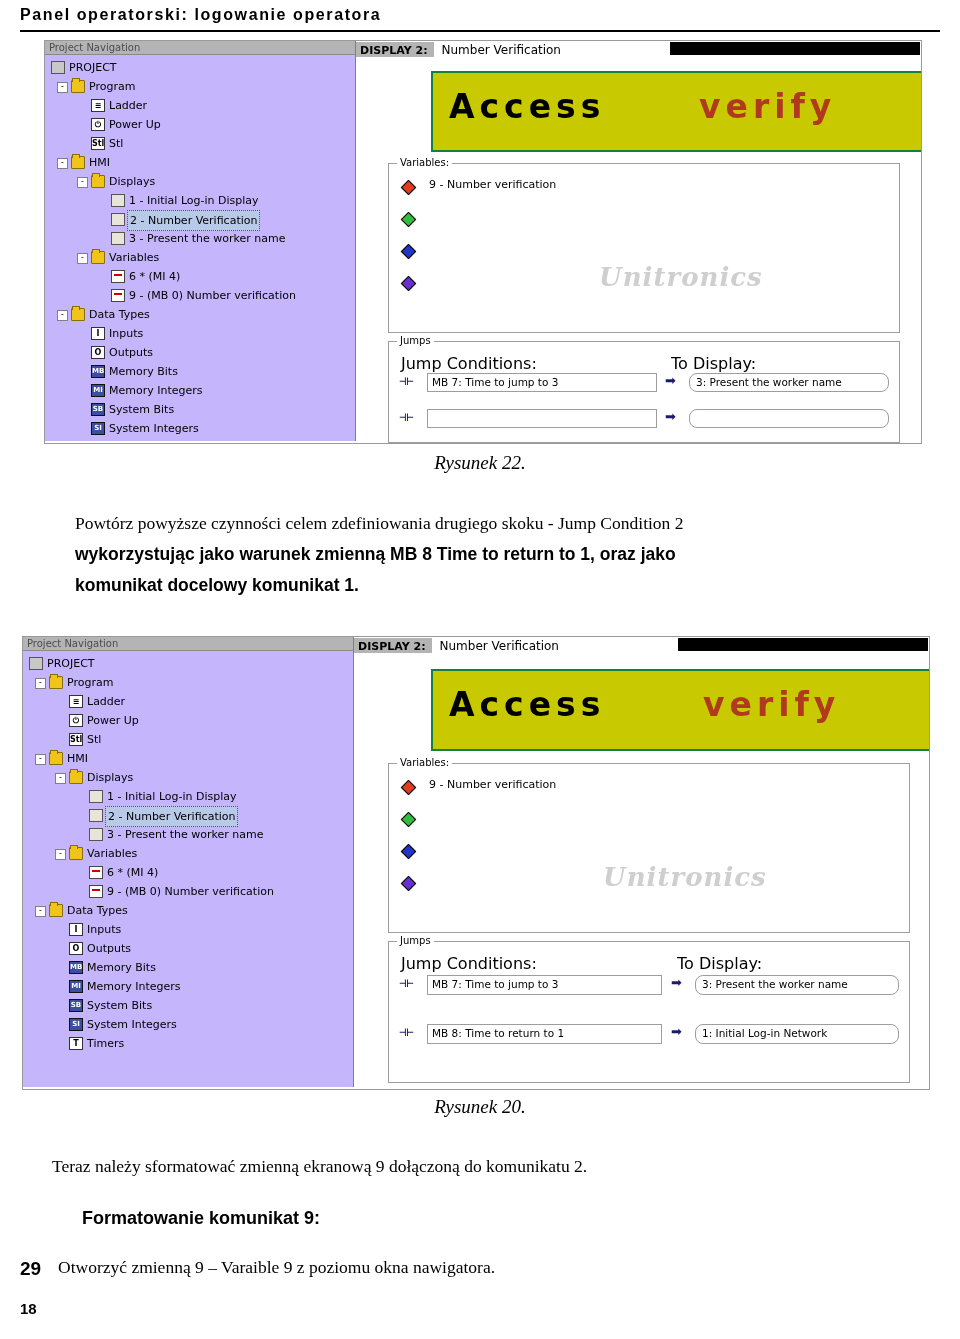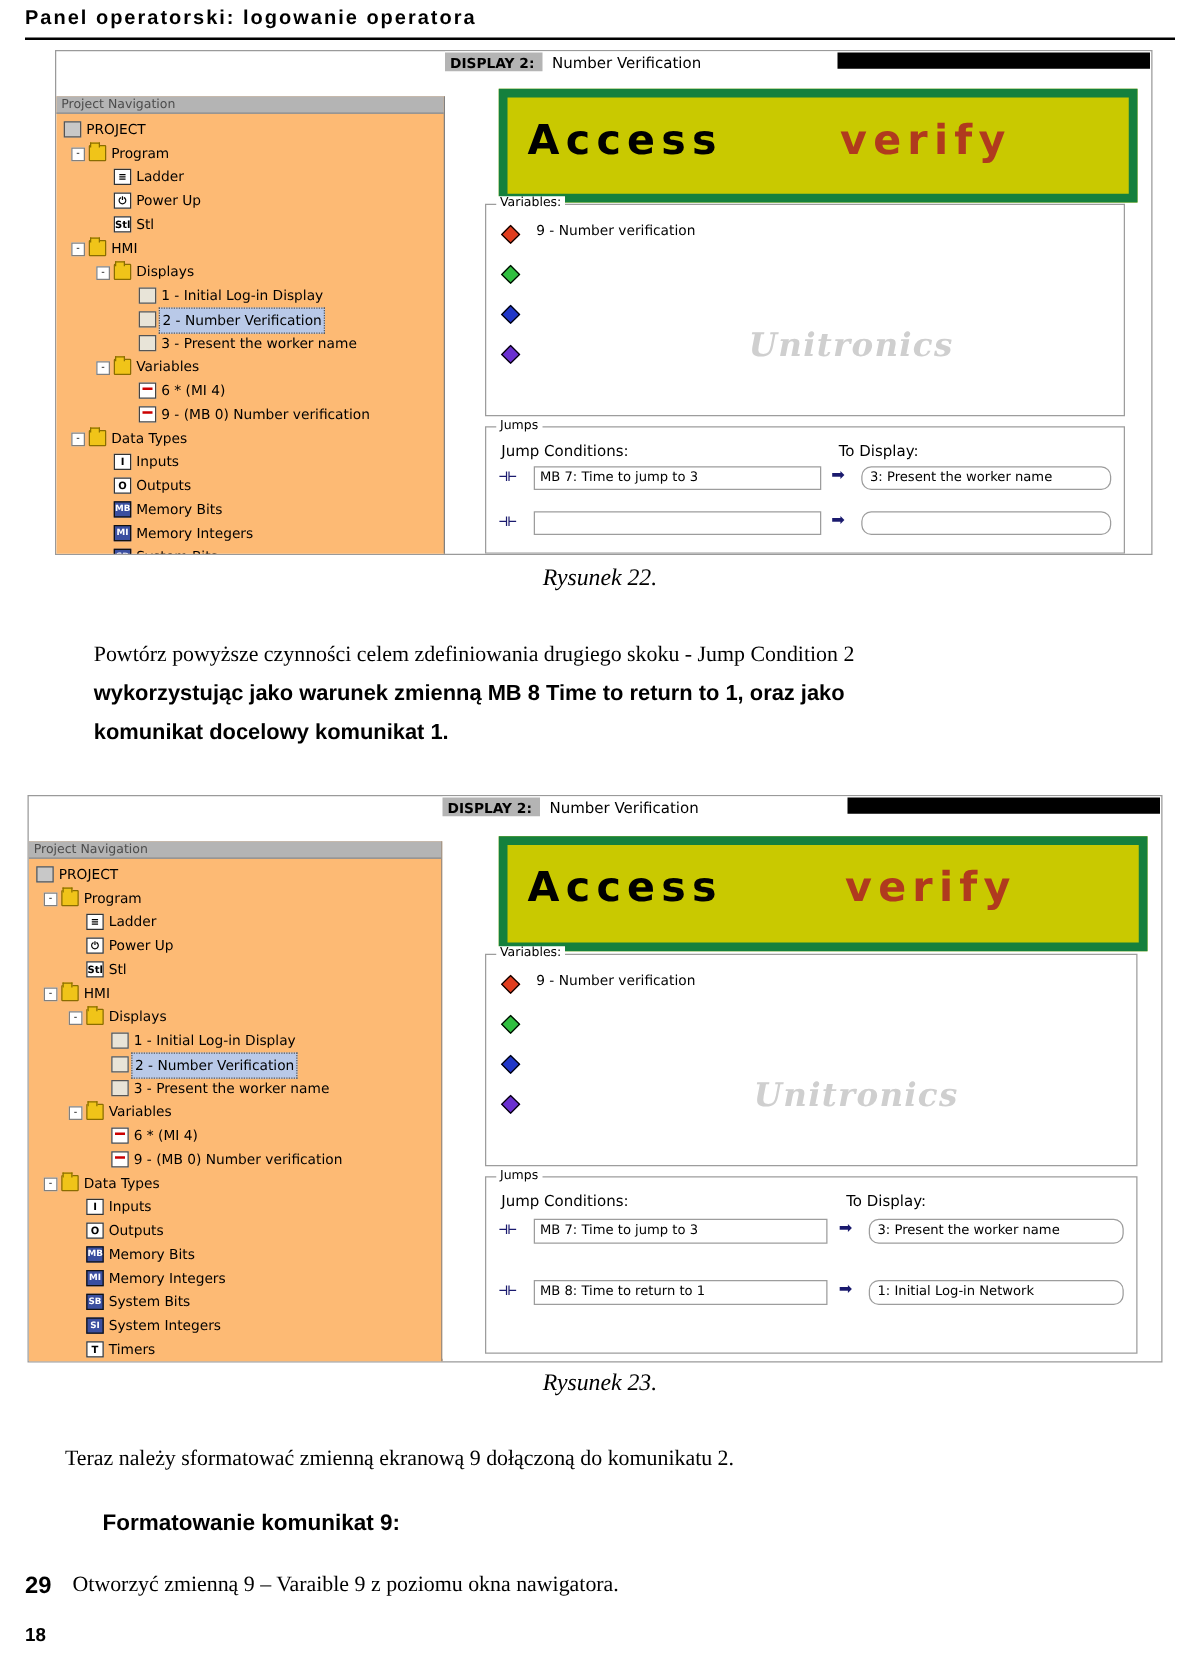--- a/index.html
+++ b/index.html
@@ -47,23 +47,22 @@
     border: 1px solid #9a9a9a;
     overflow: hidden;
     font-family: "DejaVu Sans", sans-serif;
   }
   .shot-inner { position: absolute; inset: 0; }
 
   
   .nav-pane {
     position: absolute;
     left: 0; top: 0;
-    background: #fdba74;
+    background: #c4b5fd;
     border-right: 1px solid #808080;
-    margin-top: 36px;
   }
   .nav-caption {
     background: #b4b4b4;
     color: #4c4c4c;
     font-size: 10px;
     padding: 1px 4px;
     border-bottom: 1px solid #8a8a8a;
     font-family: "DejaVu Sans", sans-serif;
   }
   .tree { position: relative; padding: 3px 0 0 0; }
@@ -138,22 +137,23 @@
   .disp-head .dname {
     font-size: 12px; color: #000; padding-left: 8px;
   }
   .disp-head .dbar {
     position: absolute; right: 0; top: 1px; height: 13px;
     background: #000;
   }
   .screen-box {
     position: absolute;
     background: #c9c900;
-    border: 7px solid #15803d;
+    border: 2px solid #15803d;
     overflow: hidden;
+    margin-left: 32px;
   }
   .screen-box .acc {
     font-family: "DejaVu Sans", sans-serif;
     font-weight: bold;
     color: #000;
     letter-spacing: 5px;
     position: absolute;
   }
   .screen-box .ver {
     font-family: "DejaVu Sans", sans-serif;
@@ -191,21 +191,21 @@
   }
   .wm {
     position: absolute;
     color: #cfcfcf;
     font-style: italic;
     font-weight: bold;
     font-family: "DejaVu Serif", serif;
     letter-spacing: 1px;
     white-space: nowrap;
   }
-  .jlbl { position: absolute; font-size: 12px; color: #000; }
+  .jlbl { position: absolute; font-size: 16px; color: #000; }
   .jfield {
     position: absolute;
     background: #ffffff;
     border: 1px solid #9d9d9d;
     font-size: 10.5px;
     color: #000;
     line-height: 17px;
     padding-left: 4px;
     box-sizing: border-box;
     white-space: nowrap;
@@ -556,21 +556,21 @@
 
         <div class="jrow-ico" style="left:10px; top:83px;">⊣⊢</div>
         <div class="jfield" style="left:38px; top:82px; width:235px; height:20px;">MB 8: Time to return to 1</div>
         <div class="arrow" style="left:282px; top:82px;">➡</div>
         <div class="jtarget" style="left:306px; top:82px; width:204px; height:20px;">1: Initial Log-in Network</div>
       </div>
     </div>
   </div>
 </div>
 
-<div class="caption" style="left:330px; top:1096px; width:300px;">Rysunek 23.</div>
+<div class="caption" style="left:330px; top:1096px; width:300px;">Rysunek 20.</div>
 
 <div class="para" style="left:52px; top:1153px; width:880px;">Teraz należy sformatować zmienną ekranową 9 dołączoną do komunikatu 2.</div>
 
 <div class="hdr-bold" style="left:82px; top:1208px;">Formatowanie komunikat 9:</div>
 
 <div class="numbered" style="left:20px; top:1258px;">29</div>
 <div class="para" style="left:58px; top:1254px; width:880px;">Otworzyć zmienną 9 – Varaible 9 z poziomu okna nawigatora.</div>
 
 <div class="pagenum">18</div>
 

